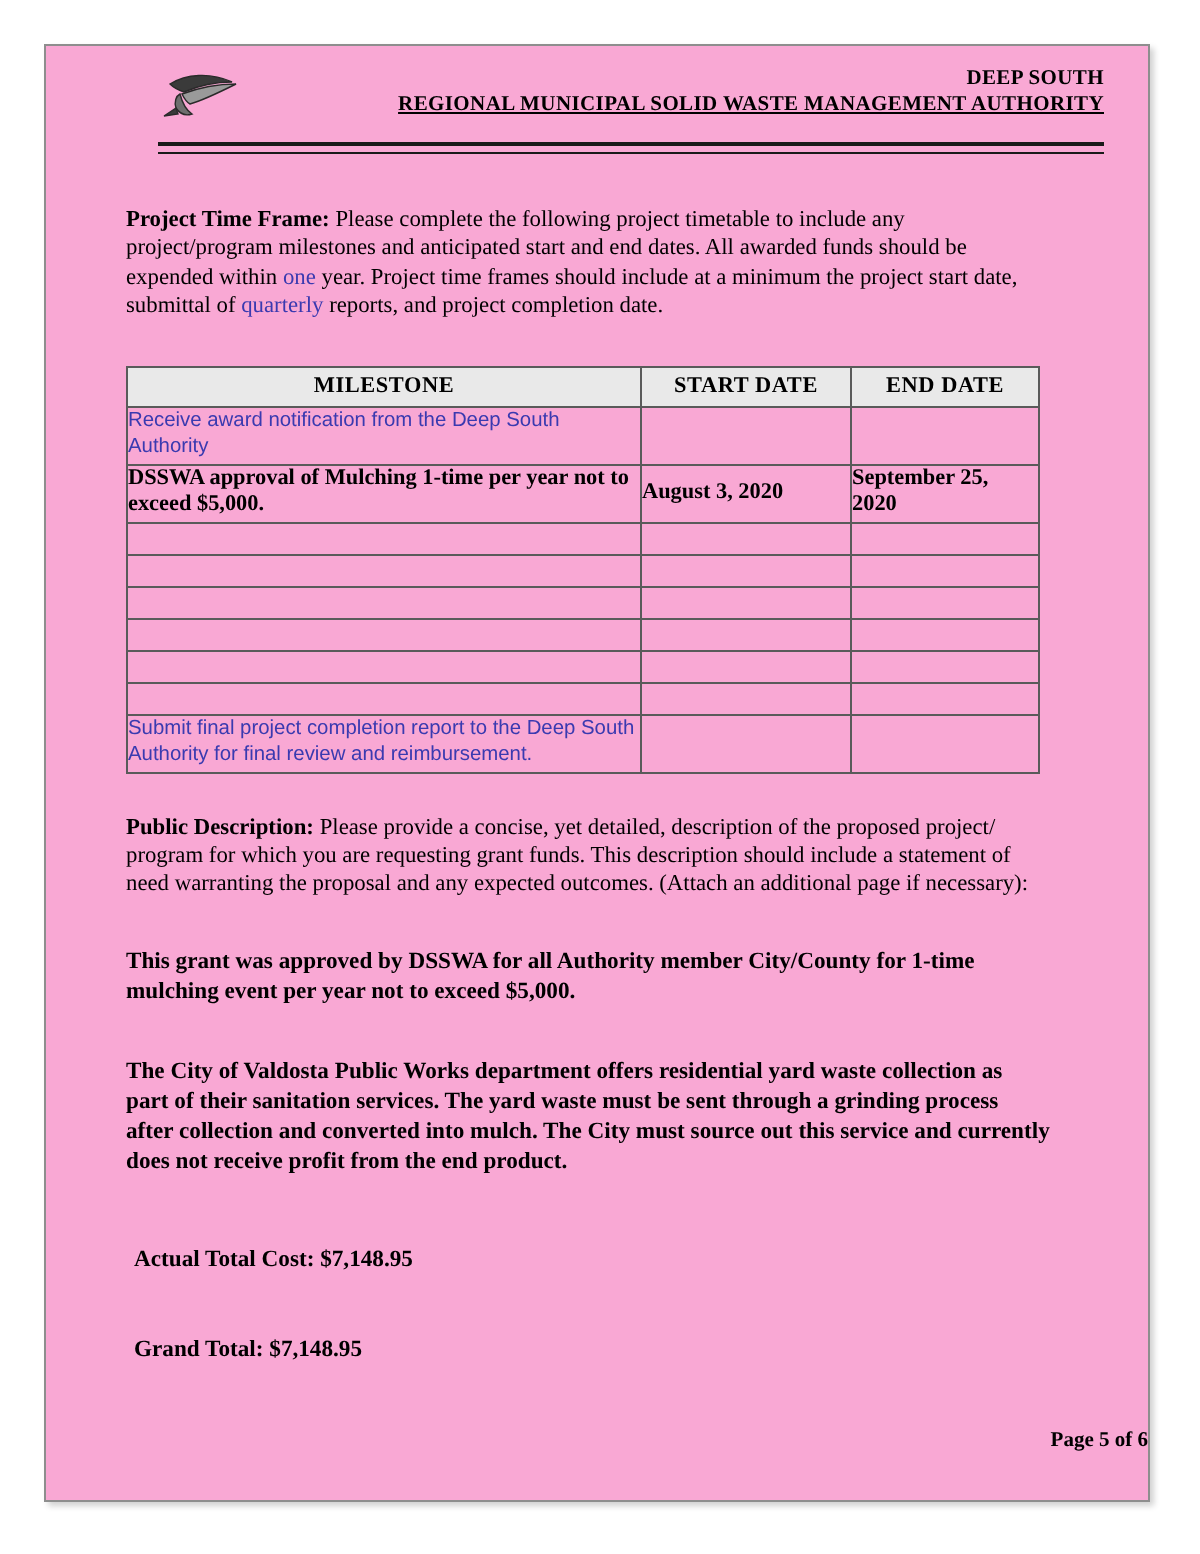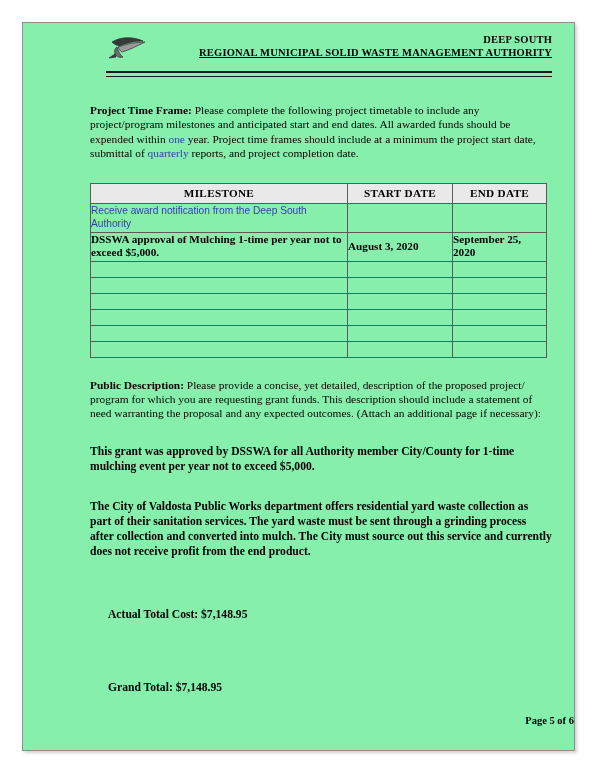--- a/index.html
+++ b/index.html
@@ -15,25 +15,24 @@
     color: #000000;
   }
 
   
   .page {
     position: absolute;
     left: 22px;
     top: 22px;
     width: 553px;
     height: 729px;
-    background: #86efac;
+    background: #f9a8d4;
     border: 1px solid #8e8e8e;
     box-shadow: 2px 2px 3px rgba(0,0,0,0.18);
     box-sizing: border-box;
-    padding-left: 27px;
   }
 
   .page-inner {
     position: relative;
     width: 100%;
     height: 100%;
   }
 
   
   .doc-header {
@@ -155,21 +154,21 @@
 
   
   p.bold-block {
     margin: 0;
     font-weight: bold;
     font-size: 11.6px;
     line-height: 15px;
   }
 
   p.total-line {
-    margin: 18px;
+    margin: 4px;
     font-weight: bold;
     font-size: 11.6px;
     line-height: 15px;
   }
 
   
   .footer {
     position: absolute;
     left: 0;
     bottom: 24px;
@@ -275,20 +274,27 @@
             <td class="cell empty"></td>
             <td class="cell empty"></td>
             <td class="cell empty"></td>
           </tr>
           <tr>
             <td class="cell empty"></td>
             <td class="cell empty"></td>
             <td class="cell empty"></td>
           </tr>
 
+          <tr>
+            <td class="cell tall">
+              <span class="bluecell">Submit final project completion report to the Deep South Authority for final review and reimbursement.</span>
+            </td>
+            <td class="cell tall"></td>
+            <td class="cell tall"></td>
+          </tr>
         </tbody>
       </table>
 
       <div class="gap-b"></div>
 
       <p class="para"><span class="lead">Public Description:</span><span>  Please provide a concise, yet detailed, description of the proposed project/ program for which you are requesting grant funds.  This description should include a statement of need warranting the proposal and any expected outcomes.  (Attach an additional page if necessary):</span></p>
 
       <div class="gap-c"></div>
 
       <p class="bold-block">This grant was approved by DSSWA for all Authority member City/County for 1-time mulching event per year not to exceed $5,000.</p>

